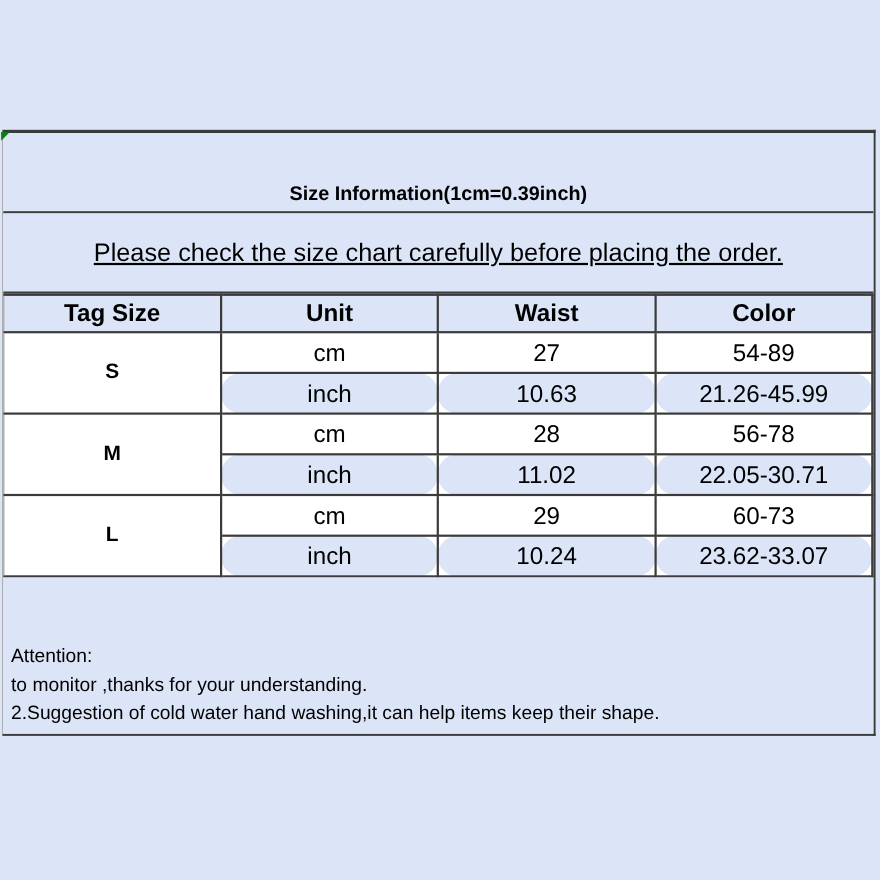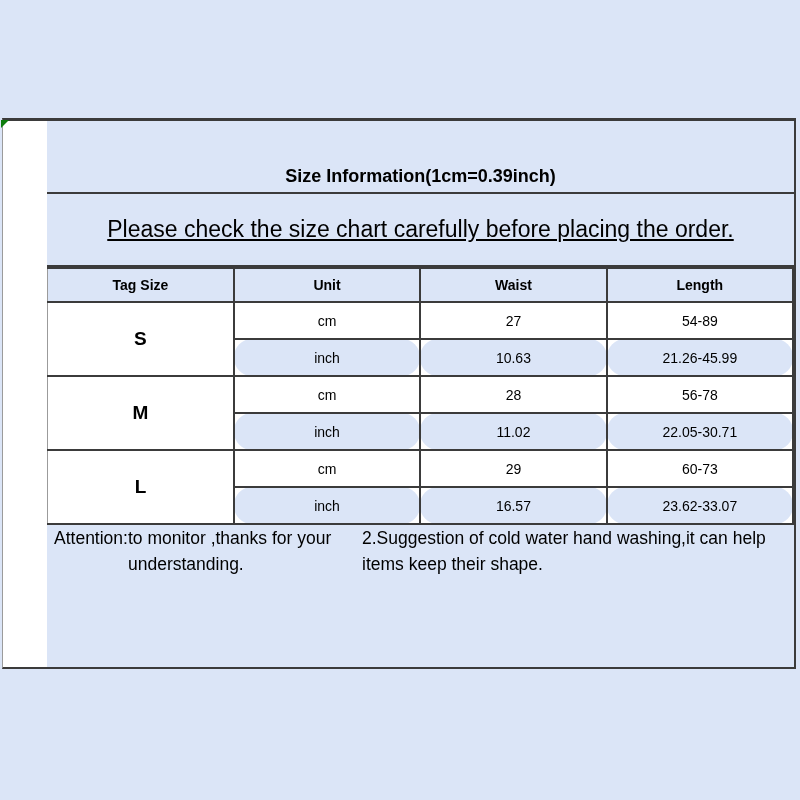--- a/index.html
+++ b/index.html
@@ -19,21 +19,20 @@
     z-index:3;
   }
   .box{
     position:absolute;top:118px;left:2px;width:794px;
     border-top:3px solid var(--border,#3b3b3b);
     border-right:2px solid var(--border,#3b3b3b);
     border-bottom:2px solid var(--border,#3b3b3b);
     border-left:1px solid var(--border-light,#9b9b9b);
     box-sizing:border-box;
     background:var(--white,#ffffff);
-    padding-left:44px;
   }
   .title-row{
     height:73px;
     background:var(--cell,#dbe5f7);
     border-bottom:2px solid var(--border,#3b3b3b);
     display:flex;align-items:flex-end;justify-content:center;
     font-size:18px;font-weight:bold;
     padding-bottom:5px;box-sizing:border-box;
   }
   .subtitle-row{
@@ -44,33 +43,33 @@
     font-size:23px;box-sizing:border-box;text-decoration:underline;
   }
   table.size-table{
     width:100%;
     border-collapse:collapse;
     table-layout:fixed;
   }
   .size-table th,.size-table td{
     border:2px solid var(--border,#3b3b3b);
     text-align:center;vertical-align:middle;
-    font-size:14px;
+    font-size:22px;
     padding:0;
     background:var(--white,#ffffff);
   }
   .size-table th{height:32px;background:var(--cell,#dbe5f7);font-weight:bold;}
   .size-table td{height:35px;}
   .size-table th:first-child,.size-table td:first-child{border-left:1px solid var(--border-light,#9b9b9b);}
   tr.row-inch td{background:var(--cell,#dbe5f7);border-radius:18px;}
   td.size-label{background:var(--white,#ffffff);font-weight:bold;font-size:19px;}
   .attention{
     height:142px;
     background:var(--cell,#dbe5f7);
-    display:flex;flex-direction:row;justify-content:flex-end;
+    display:flex;flex-direction:column;justify-content:flex-end;
     padding:0 6px 6px 7px;
     box-sizing:border-box;
     font-size:17.5px;
     line-height:26px;
     text-align:left;
   }
 </style>
 </head>
 <body>
 
@@ -81,21 +80,21 @@
   <div class="title-row">Size Information(1cm=0.39inch)</div>
 
   <div class="subtitle-row">Please check the size chart carefully before placing the order.</div>
 
   <table class="size-table">
     <thead>
       <tr>
         <th>Tag Size</th>
         <th>Unit</th>
         <th>Waist</th>
-        <th>Length</th>
+        <th>Color</th>
       </tr>
     </thead>
     <tbody>
       <tr class="row-cm">
         <td class="size-label" rowspan="2">S</td>
         <td>cm</td>
         <td>27</td>
         <td>54-89</td>
       </tr>
       <tr class="row-inch">
@@ -117,21 +116,21 @@
       </tr>
 
       <tr class="row-cm">
         <td class="size-label" rowspan="2">L</td>
         <td>cm</td>
         <td>29</td>
         <td>60-73</td>
       </tr>
       <tr class="row-inch">
         <td>inch</td>
-        <td>16.57</td>
+        <td>10.24</td>
         <td>23.62-33.07</td>
       </tr>
     </tbody>
   </table>
 
   <div class="attention">
     <div>Attention:</div>
     <div>to monitor ,thanks for your understanding.</div>
     <div>2.Suggestion of cold water hand washing,it can help items keep their shape.</div>
   </div>

